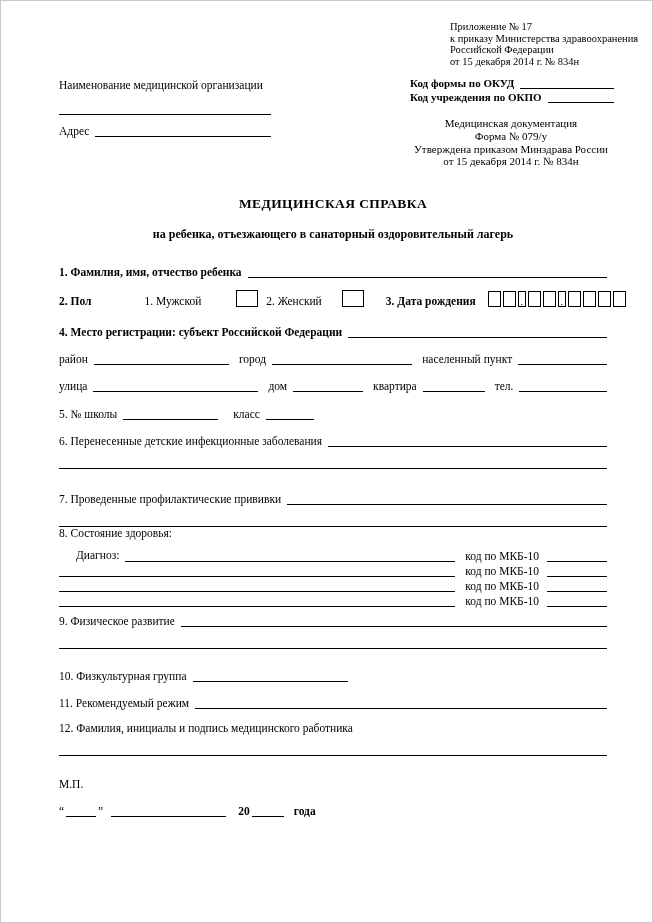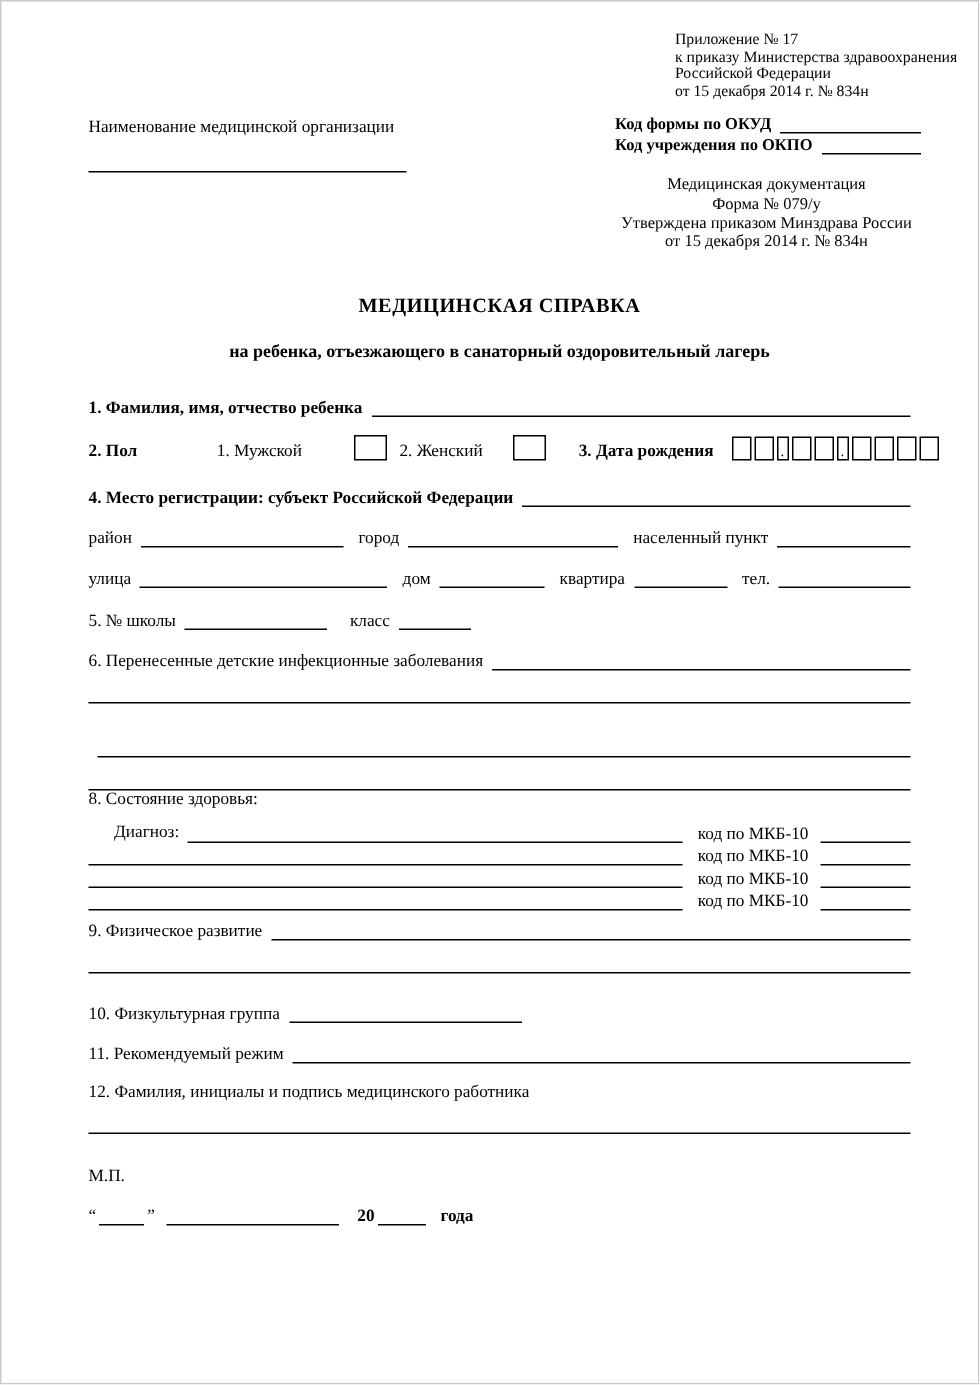--- a/index.html
+++ b/index.html
@@ -60,20 +60,24 @@
     <div class="appendix">
       <div>Приложение № 17</div>
       <div>к приказу Министерства здравоохранения</div>
       <div>Российской Федерации</div>
       <div>от 15 декабря 2014 г. № 834н</div>
     </div>
 
     <div class="org-label">Наименование медицинской организации</div>
     <div class="org-line"></div>
 
+    <div class="addr-row">
+      <span class="lbl">Адрес</span>
+      <span class="fill"></span>
+    </div>
 
     <div class="code-row okud">
       <span class="lbl b">Код формы по ОКУД</span>
       <span class="fill"></span>
     </div>
     <div class="code-row okpo">
       <span class="lbl b">Код учреждения по ОКПО</span>
       <span class="fill"></span>
     </div>
 
@@ -145,20 +149,21 @@
       <span class="fillfix" style="width:48px;"></span>
     </div>
 
     <div class="row" style="margin-top:13px;">
       <span class="lbl">6. Перенесенные детские инфекционные заболевания</span>
       <span class="fill"></span>
     </div>
     <div class="line-full"></div>
 
     <div class="row" style="margin-top:22px;">
+      <span class="lbl">7. Проведенные профилактические прививки</span>
       <span class="fill"></span>
     </div>
     <div class="line-full"></div>
 
     <div class="row" style="">
       <span class="lbl">8. Состояние здоровья:</span>
     </div>
 
     <div class="diag-row" style="margin-top:9px;">
       <span class="diag-left">

